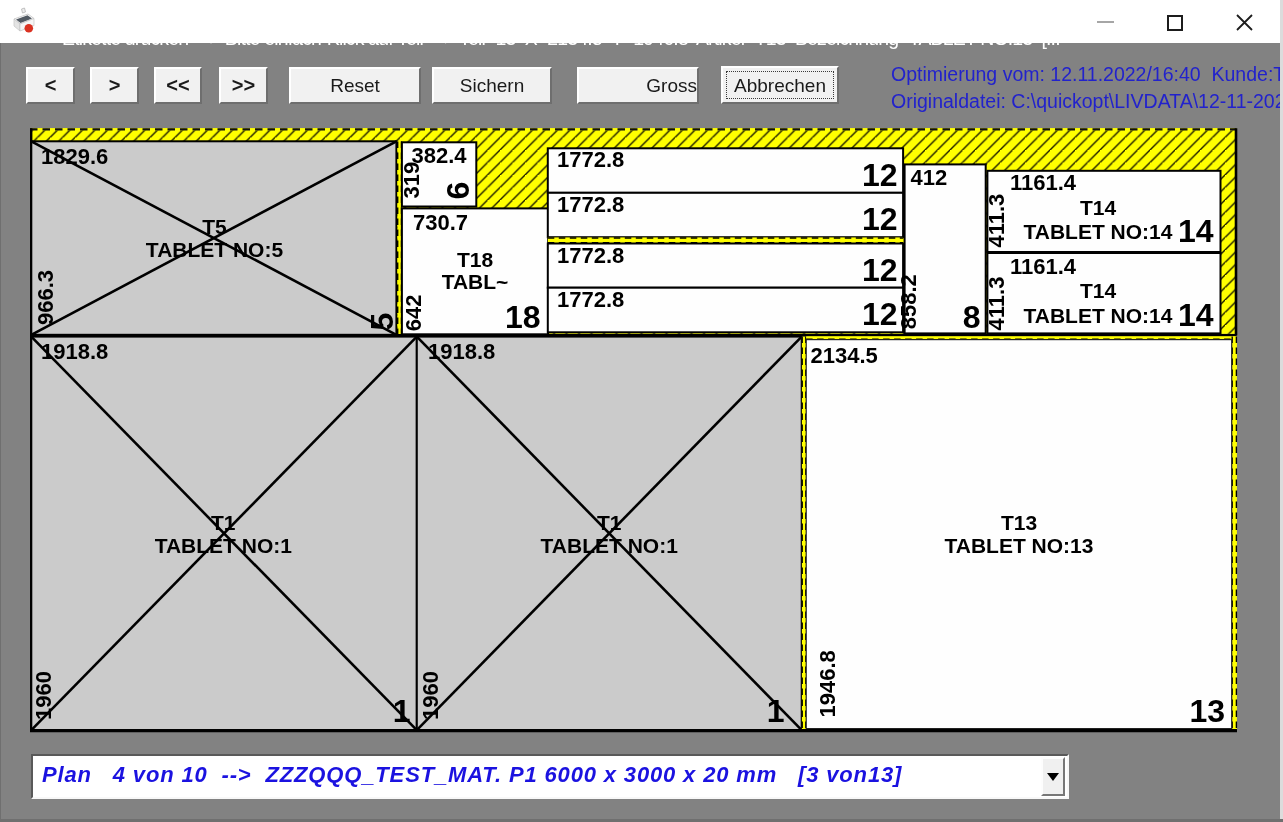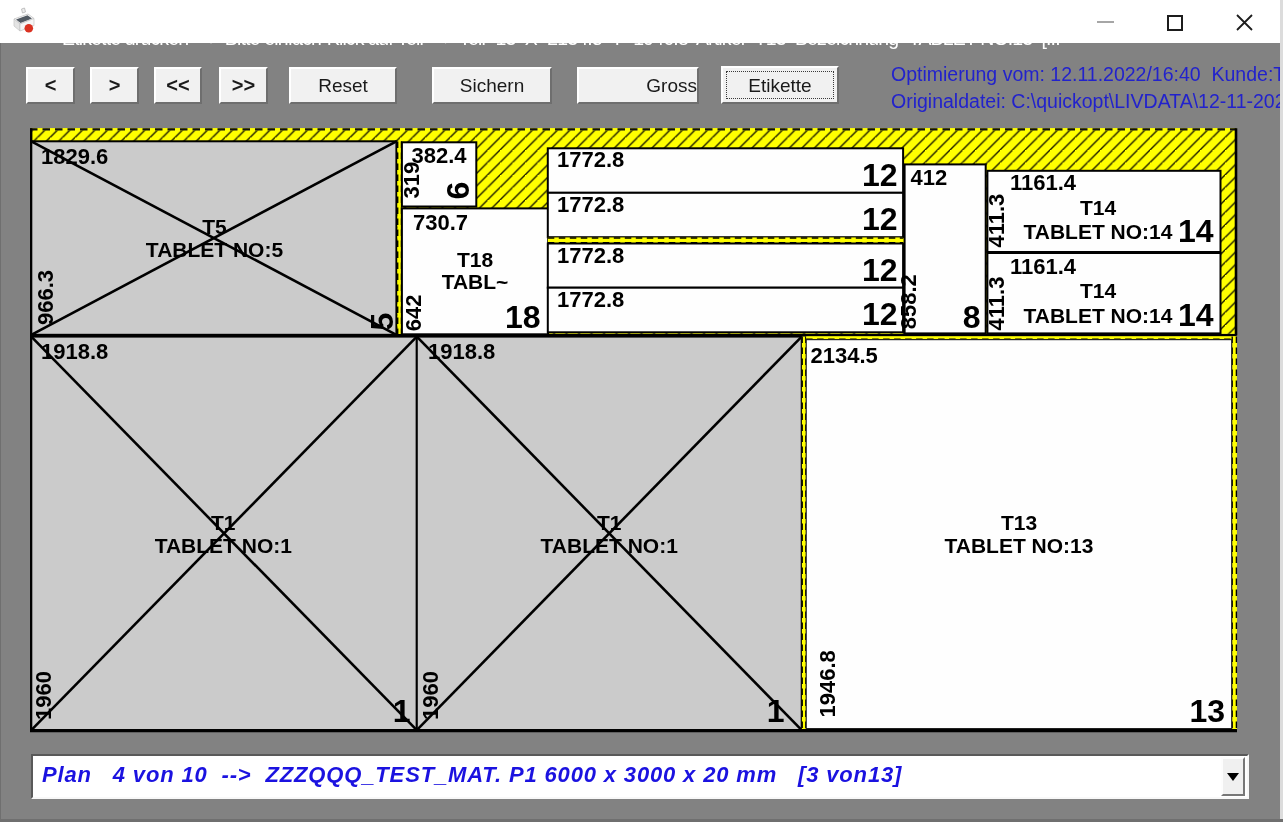--- a/index.html
+++ b/index.html
@@ -31,25 +31,25 @@
 </svg>
 
 <div class="abs" style="left:504px;top:43px;width:110px;height:3px;overflow:hidden;">
   <div style="font-weight:bold;font-size:21px;color:#2a2a2a;margin-top:0px;">ABMESSUNG</div>
 </div>
 
 <div class="btn" style="left:26px;top:67px;width:49px;height:37px;font-weight:bold;font-size:20px;line-height:32px;">&lt;</div>
 <div class="btn" style="left:90px;top:67px;width:49px;height:37px;font-weight:bold;font-size:20px;line-height:32px;">&gt;</div>
 <div class="btn" style="left:154px;top:67px;width:48px;height:37px;font-weight:bold;font-size:20px;line-height:32px;">&lt;&lt;</div>
 <div class="btn" style="left:219px;top:67px;width:49px;height:37px;font-weight:bold;font-size:20px;line-height:32px;">&gt;&gt;</div>
-<div class="btn" style="left:289px;top:67px;width:108px;height:37px;font-size:19px;line-height:33px;">Reset</div>
+<div class="btn" style="left:289px;top:67px;width:132px;height:37px;font-size:19px;line-height:33px;">Reset</div>
 <div class="btn" style="left:432px;top:67px;width:120px;height:37px;font-size:19px;line-height:33px;">Sichern</div>
 <div class="btn" style="left:577px;top:67px;width:122px;height:37px;font-size:19px;line-height:33px;text-align:right;">Gross</div>
 <div class="btn" style="left:721px;top:66px;width:118px;height:38px;font-size:19px;line-height:32px;">
-  <div style="position:absolute;left:3px;top:3px;right:3px;bottom:3px;border:1.5px dotted #3a3a3a;line-height:27px;">Etikette</div>
+  <div style="position:absolute;left:3px;top:3px;right:3px;bottom:3px;border:1.5px dotted #3a3a3a;line-height:27px;">Abbrechen</div>
 </div>
 
 <div class="abs" style="left:891px;top:60.5px;font-size:19.5px;color:#2222cc;white-space:pre;line-height:27.5px;">Optimierung vom: 12.11.2022/16:40  Kunde:TEST
 Originaldatei: C:\quickopt\LIVDATA\12-11-2022-16-40-18.QOP</div>
 
 <svg class="abs" style="left:0;top:0;" width="1283" height="822" viewBox="0 0 1283 822">
 <defs>
 <pattern id="h" width="12.5" height="12.5" patternUnits="userSpaceOnUse">
   <rect width="12.5" height="12.5" fill="#ffff00"></rect>
   <path d="M-1,13.5 L13.5,-1 M-1,26 L26,-1" stroke="#1c1c00" stroke-width="1.4" fill="none"></path>
@@ -161,21 +161,21 @@
   <text x="1213.5" y="241.5">14</text>
   <text x="1213.5" y="326.3">14</text>
   <text x="410.5" y="721.8">1</text>
   <text x="784.5" y="721.8">1</text>
   <text x="1225" y="721.5">13</text>
   <text transform="translate(392.5,330.5) rotate(-90)" text-anchor="start">5</text>
   <text transform="translate(469,199.5) rotate(-90)" text-anchor="start">6</text>
 </g>
 </svg>
 
-<div class="abs" style="left:31px;top:754px;width:1218px;height:45px;box-sizing:border-box;
+<div class="abs" style="left:31px;top:754px;width:1038px;height:45px;box-sizing:border-box;
   border-top:2px solid #595959;border-left:2px solid #595959;
   border-bottom:2px solid #f8f8f8;border-right:2px solid #f8f8f8;background:#ffffff;">
   <div style="position:absolute;left:9px;top:6px;font-size:22px;letter-spacing:0.85px;font-weight:bold;font-style:italic;color:#1b12e0;white-space:pre;">Plan   4 von 10  --&gt;  ZZZQQQ_TEST_MAT. P1 6000 x 3000 x 20 mm   [3 von13]</div>
   <div style="position:absolute;right:2px;top:1px;width:24px;height:39px;background:#f0f0f0;box-sizing:border-box;
     border-top:2px solid #fdfdfd;border-left:2px solid #fdfdfd;border-bottom:2px solid #777;border-right:2px solid #777;">
     <div style="position:absolute;left:4px;top:14px;width:0;height:0;border-left:6.5px solid transparent;border-right:6.5px solid transparent;border-top:8px solid #000;"></div>
   </div>
 </div>
 
 <div class="abs" style="left:1280px;top:0;width:3px;height:822px;background:#dcdcdc;"></div>

